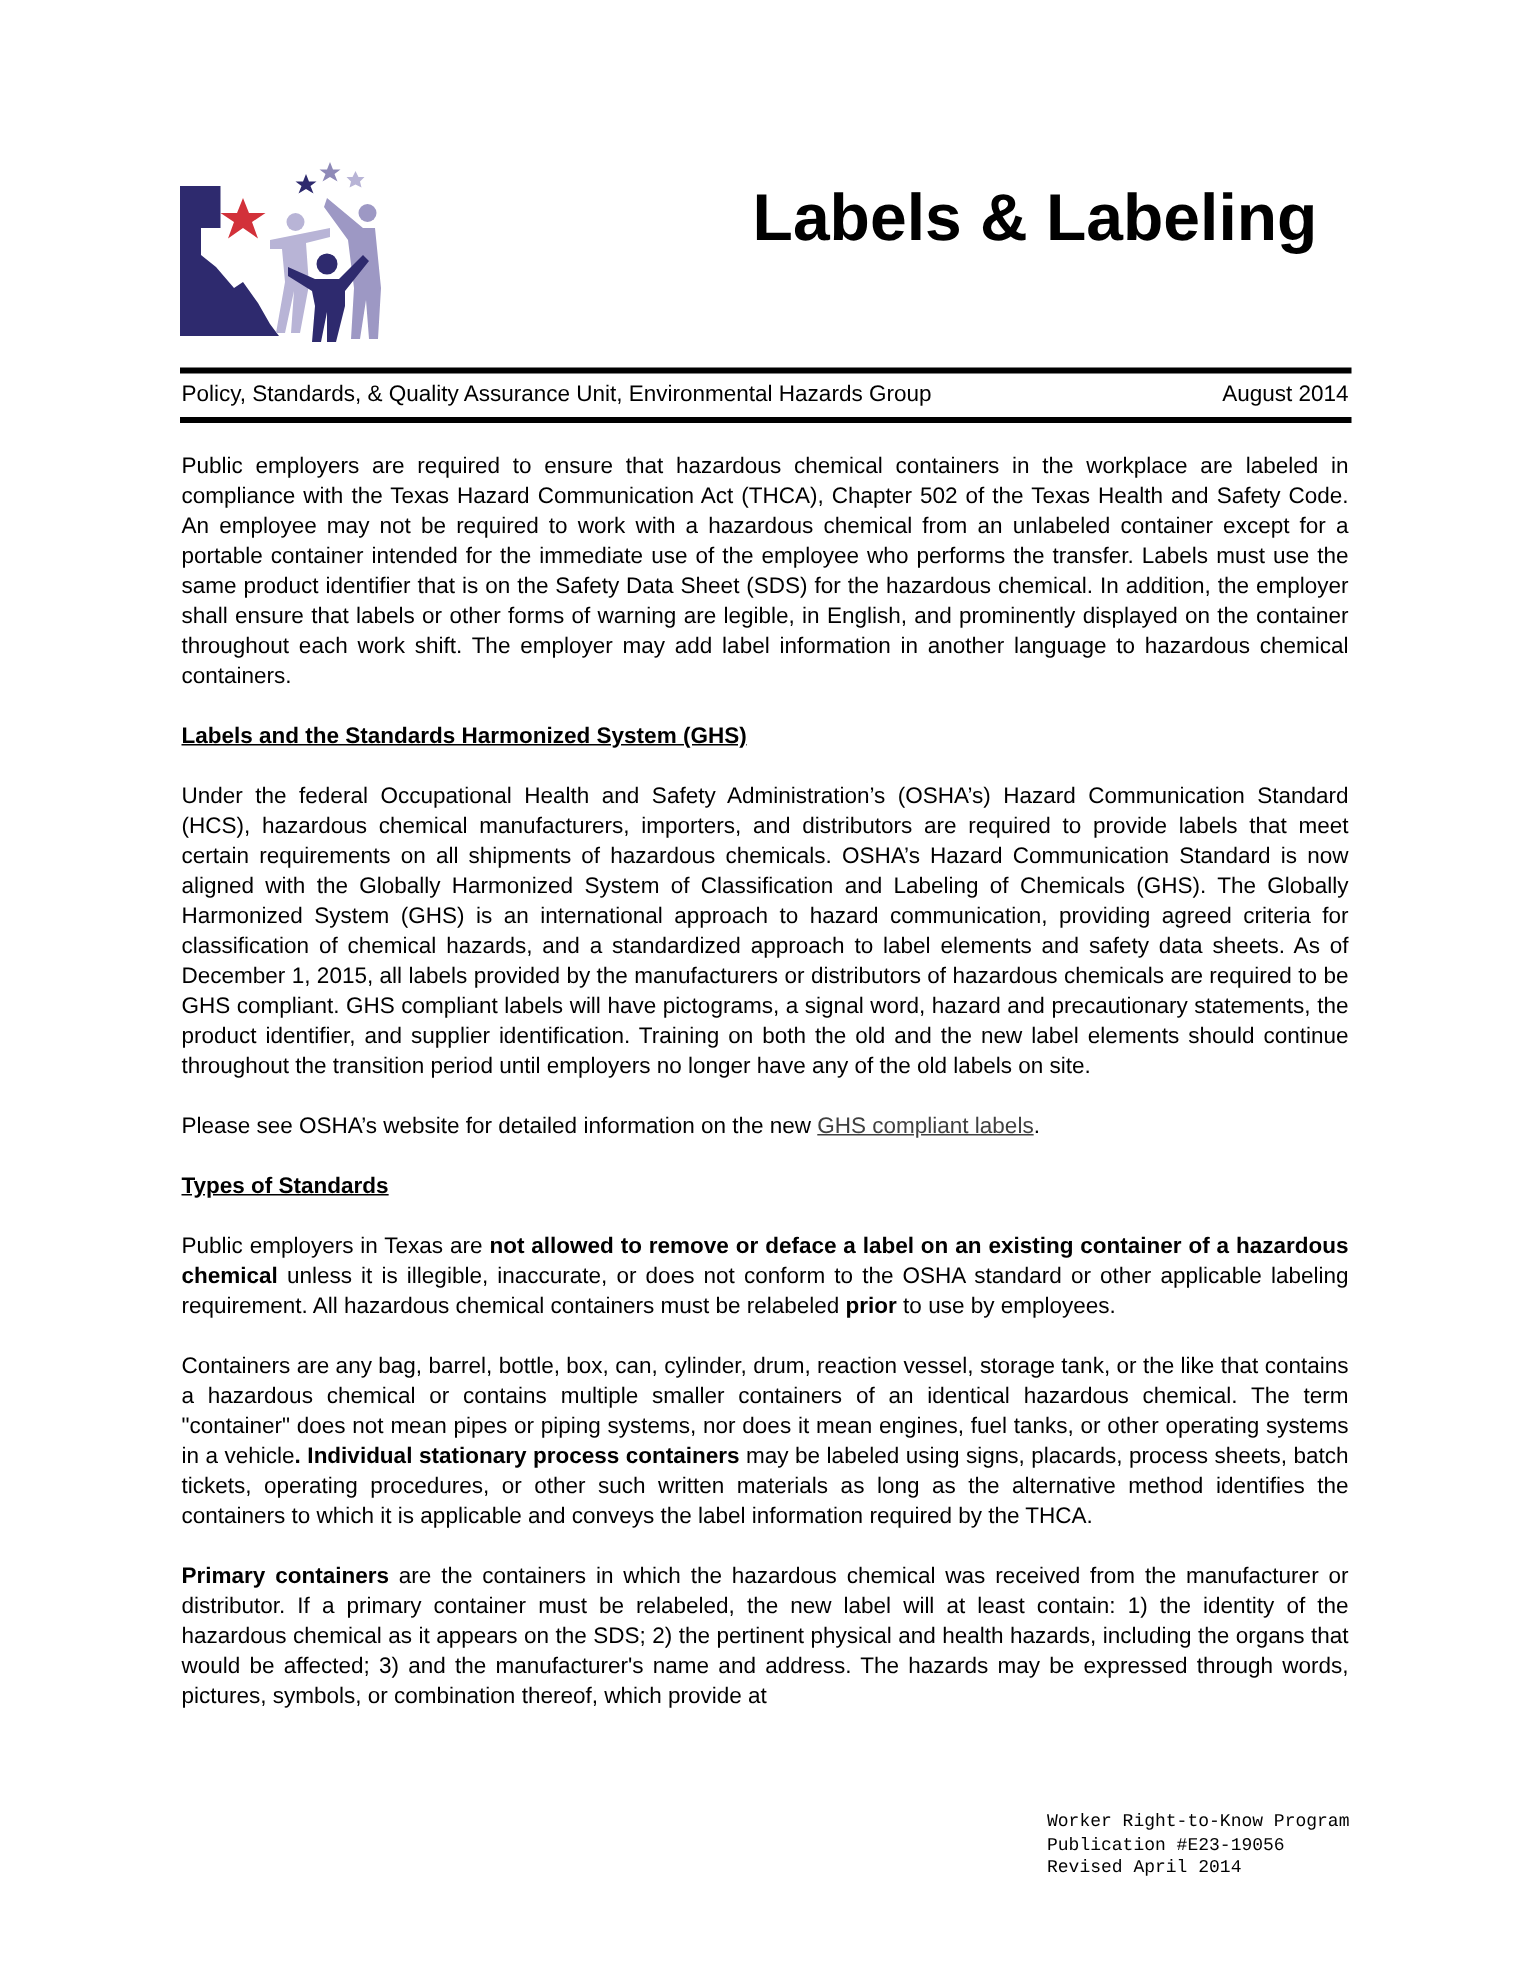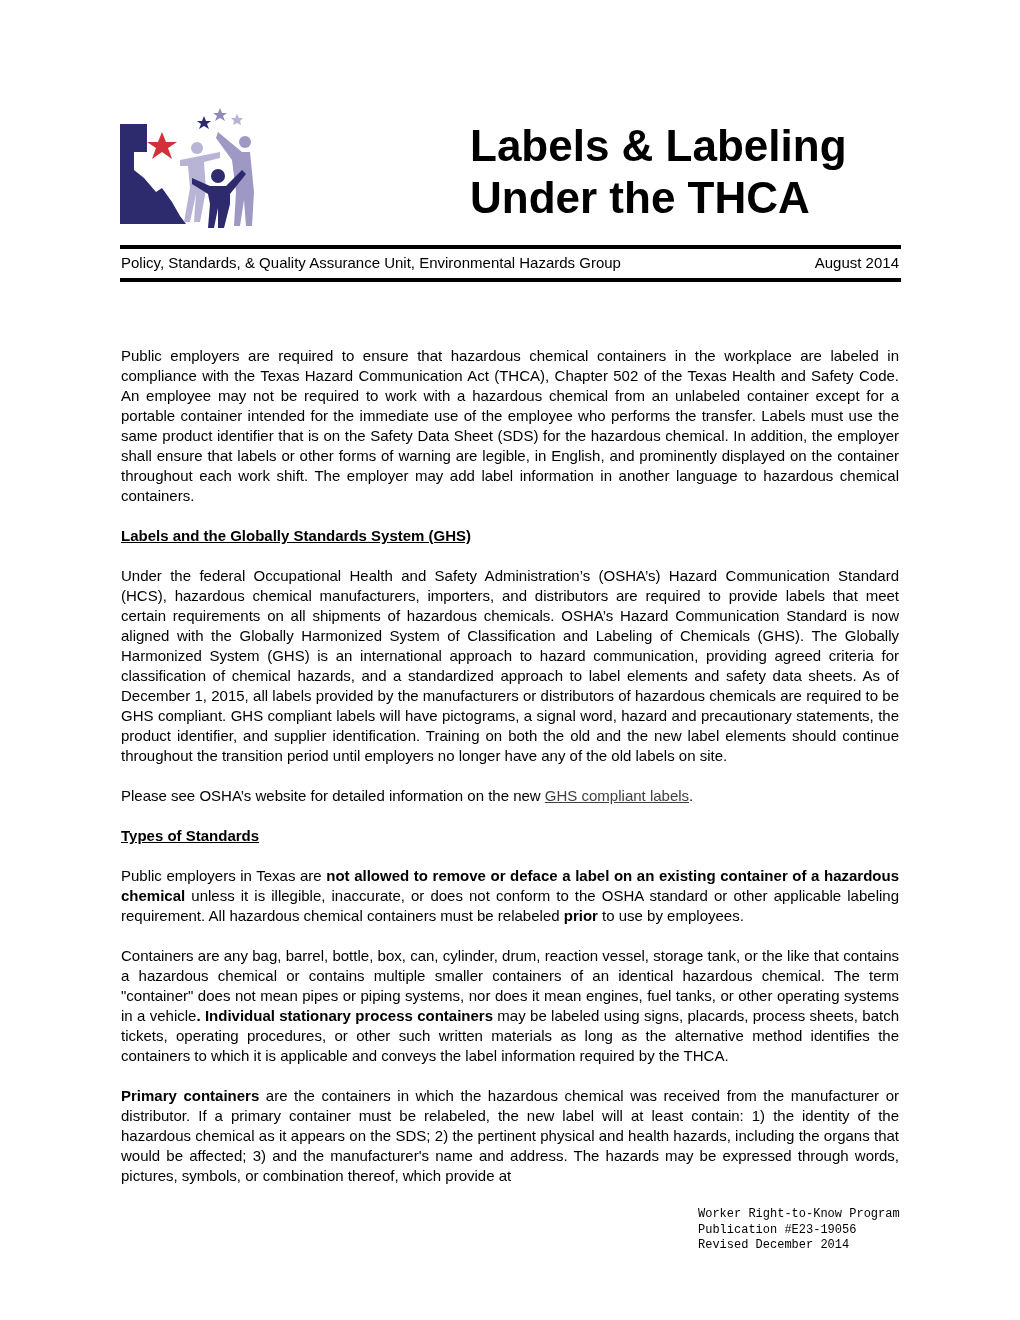--- a/index.html
+++ b/index.html
@@ -3,28 +3,28 @@
 <meta charset="utf-8">
 <style>
   html, body { margin: 0; padding: 0; background: #ffffff; }
   body { width: 1020px; height: 1320px; position: relative; overflow: hidden;
          font-family: "Liberation Sans", sans-serif; color: #000; }
   .logo { position: absolute; left: 120px; top: 104px; width: 312px; height: 124px; }
   .logo-text { position: absolute; left: 137px; top: 28px; }
   .logo-texas { font-family: "Liberation Sans", sans-serif; color: #d2313a; font-size: 40px;
                 line-height: 40px; letter-spacing: -0.5px; font-weight: normal; transform: scaleX(0.88); transform-origin: left; }
   .logo-sub { color: #2e2a6e; font-size: 16.5px; line-height: 19px; transform: scaleX(0.9); transform-origin: left; white-space: nowrap; }
-  .title { position: absolute; left: 470px; top: 120px; width: 440px; 
+  .title { position: absolute; left: 470px; top: 120px; width: 440px; text-align: center;
            font-weight: bold; font-size: 44px; line-height: 52px; }
   .rule { position: absolute; left: 120px; width: 781px; background: #000; }
   .rule-top { top: 245px; height: 4px; }
   .rule-bot { top: 278px; height: 4px; }
   .subheader { position: absolute; left: 121px; top: 254px; width: 778px; font-size: 15px;
                display: flex; justify-content: space-between; white-space: nowrap; }
-  .content { position: absolute; left: 121px; top: 301px; width: 778px; font-size: 15px; line-height: 20px; margin-top: 45px; }
+  .content { position: absolute; left: 121px; top: 301px; width: 778px; font-size: 15px; line-height: 20px; }
   .content p { margin: 0 0 20px 0; text-align: justify; }
   .content h2 { margin: 0 0 20px 0; font-size: 15px; font-weight: bold; text-decoration: underline; line-height: 20px; }
   .link { color: #404040; text-decoration: underline; cursor: pointer; }
   .footer { position: absolute; left: 698px; top: 1207px; font-size: 12px; line-height: 15.5px; font-family: Liberation Mono, monospace; }
 </style>
 </head>
 <body>
 
 <div class="logo">
   <svg width="135" height="124" viewBox="0 0 135 124" style="position:absolute;left:0;top:0;">
@@ -44,43 +44,42 @@
     <circle cx="125" cy="38" r="6" fill="#9d98c4"></circle>
     <path d="M98 28 L122 48 L130 48 L134 88 L132 122 L126 122 L124 96 L120 122 L114 122 L116 88 L112 56 L96 34 Z" fill="#9d98c4"></path>
 
     <circle cx="98" cy="72" r="7" fill="#2e2a6e"></circle>
     <path d="M72 74 L90 82 L106 82 L122 66 L126 70 L110 90 L110 100 L104 124 L98 124 L98 104 L94 124 L88 124 L90 100 L88 90 L72 80 Z" fill="#2e2a6e"></path>
   </svg>
 </div>
 
 <div class="title">
   <div>Labels &amp; Labeling</div>
-  <div>Under the THCA</div>
 </div>
 
 <div class="rule rule-top"></div>
 <div class="subheader">
   <span>Policy, Standards, &amp; Quality Assurance Unit, Environmental Hazards Group</span>
   <span>August 2014</span>
 </div>
 <div class="rule rule-bot"></div>
 
 <div class="content">
   <p>Public employers are required to ensure that hazardous chemical containers in the workplace are labeled in compliance with the Texas Hazard Communication Act (THCA), Chapter 502 of the Texas Health and Safety Code. An employee may not be required to work with a hazardous chemical from an unlabeled container except for a portable container intended for the immediate use of the employee who performs the transfer. Labels must use the same product identifier that is on the Safety Data Sheet (SDS) for the hazardous chemical. In addition, the employer shall ensure that labels or other forms of warning are legible, in English, and prominently displayed on the container throughout each work shift. The employer may add label information in another language to hazardous chemical containers.</p>
 
-  <h2>Labels and the Globally Standards System (GHS)</h2>
+  <h2>Labels and the Standards Harmonized System (GHS)</h2>
   <p>Under the federal Occupational Health and Safety Administration’s (OSHA’s) Hazard Communication Standard (HCS), hazardous chemical manufacturers, importers, and distributors are required to provide labels that meet certain requirements on all shipments of hazardous chemicals. OSHA’s Hazard Communication Standard is now aligned with the Globally Harmonized System of Classification and Labeling of Chemicals (GHS).  The Globally Harmonized System (GHS) is an international approach to hazard communication, providing agreed criteria for classification of chemical hazards, and a standardized approach to label elements and safety data sheets.  As of December 1, 2015, all labels provided by the manufacturers or distributors of hazardous chemicals are required to be GHS compliant. GHS compliant labels will have pictograms, a signal word, hazard and precautionary statements, the product identifier, and supplier identification. Training on both the old and the new label elements should continue throughout the transition period until employers no longer have any of the old labels on site.</p>
 
   <p><span>Please see OSHA’s website for detailed information on the new </span><a class="link">GHS compliant labels</a><span>.</span></p>
 
   <h2>Types of Standards</h2>
   <p><span>Public employers in Texas are </span><b>not allowed to remove or deface a label on an existing container of a hazardous chemical</b><span> unless it is illegible, inaccurate, or does not conform to the OSHA standard or other applicable labeling requirement. All hazardous chemical containers must be relabeled </span><b>prior</b><span> to use by employees.</span></p>
 
   <p><span>Containers are any bag, barrel, bottle, box, can, cylinder, drum, reaction vessel, storage tank, or the like that contains a hazardous chemical or contains multiple smaller containers of an identical hazardous chemical. The term "container" does not mean pipes or piping systems, nor does it mean engines, fuel tanks, or other operating systems in a vehicle</span><b>. Individual stationary process containers</b><span> may be labeled using signs, placards, process sheets, batch tickets, operating procedures, or other such written materials as long as the alternative method identifies the containers to which it is applicable and conveys the label information required by the THCA.</span></p>
 
   <p><b>Primary containers</b><span> are the containers in which the hazardous chemical was received from the manufacturer or distributor. If a primary container must be relabeled, the new label will at least contain: 1) the identity of the hazardous chemical as it appears on the SDS; 2) the pertinent physical and health hazards, including the organs that would be affected; 3) and the manufacturer's name and address. The hazards may be expressed through words, pictures, symbols, or combination thereof, which provide at</span></p>
 </div>
 
 <div class="footer">
   <div>Worker Right-to-Know Program</div>
   <div>Publication #E23-19056</div>
-  <div>Revised December 2014</div>
+  <div>Revised April 2014</div>
 </div>
 
 </body></html>

